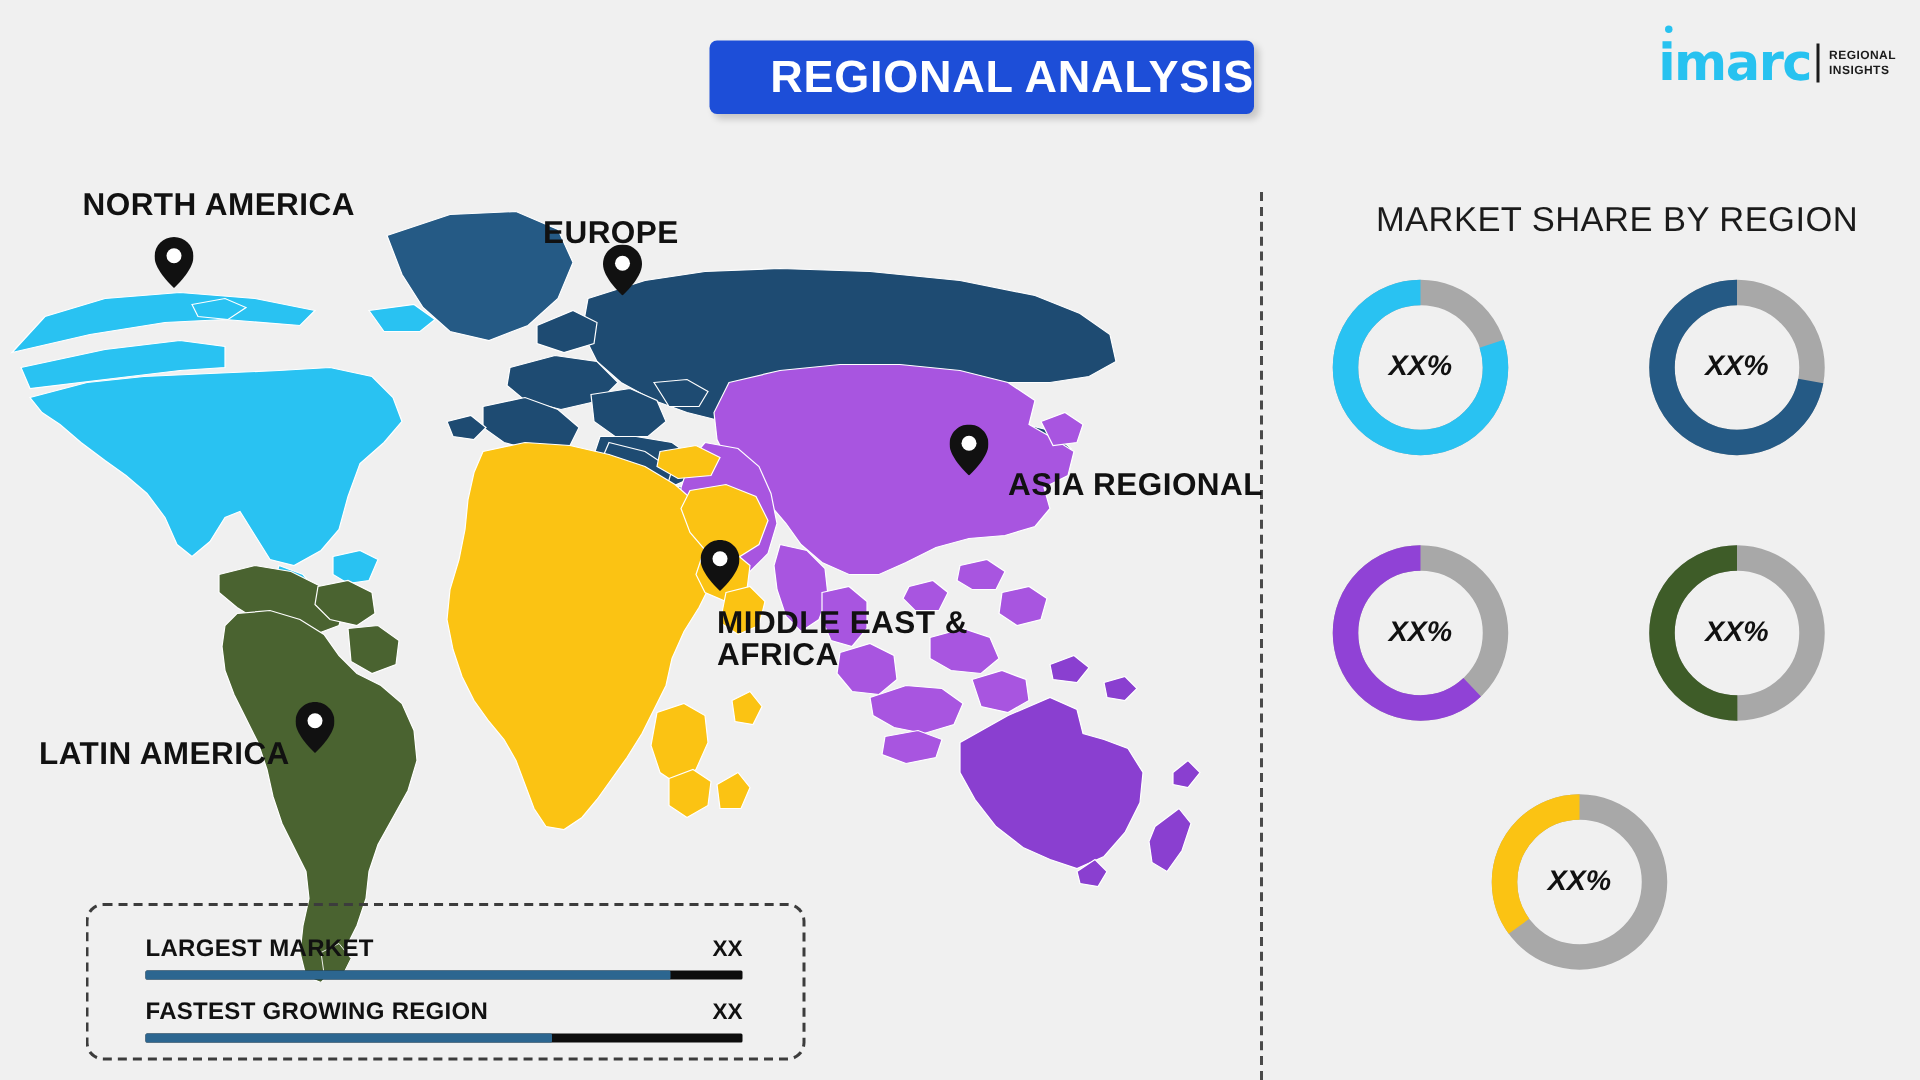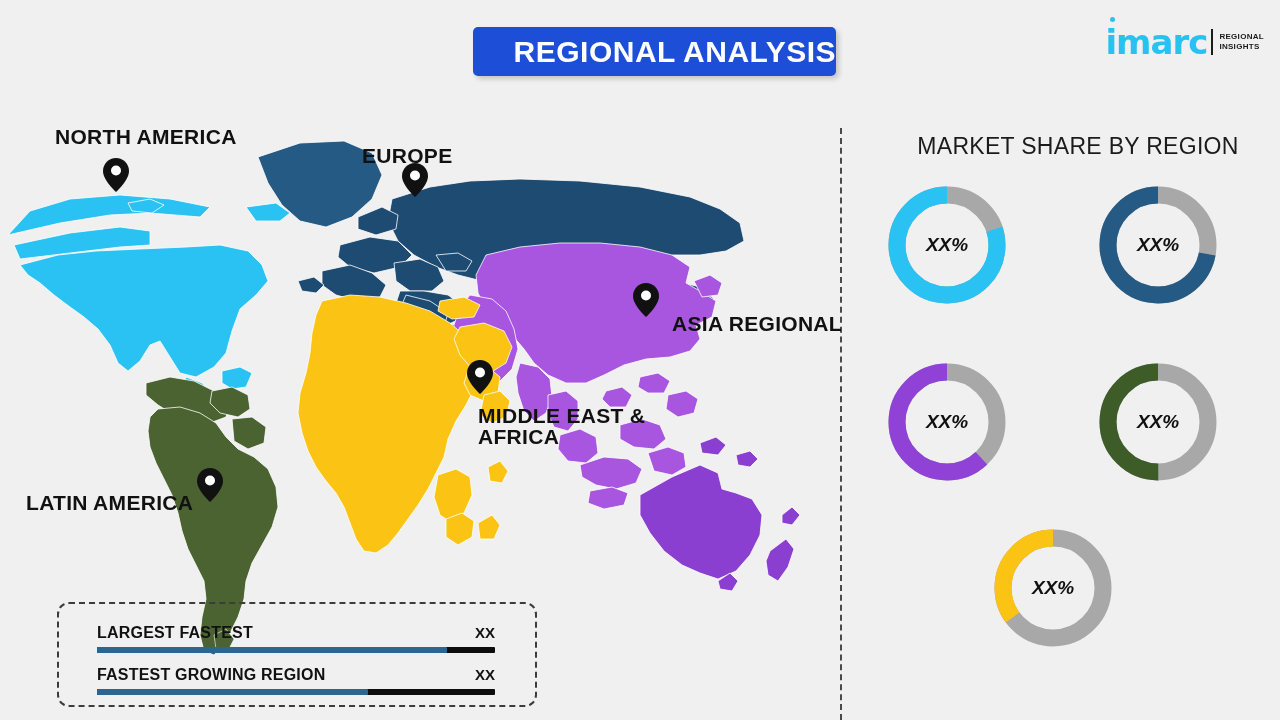--- a/index.html
+++ b/index.html
@@ -330,21 +330,21 @@
   <div class="pin" style="left:197px; top:468px;">
     <svg viewBox="0 0 26 34" xmlns="http://www.w3.org/2000/svg">
       <path d="M13 0C5.8 0 0 5.8 0 13c0 9.5 13 21 13 21s13-11.5 13-21C26 5.8 20.2 0 13 0z" fill="#111111"></path>
       <circle cx="13" cy="12.5" r="5" fill="#ffffff"></circle>
     </svg>
   </div>
 
   <div id="legend-box">
     <div class="legend-row r1">
       <div class="legend-head">
-        <span class="legend-name">LARGEST FASTEST</span>
+        <span class="legend-name">LARGEST MARKET</span>
         <span class="legend-value">XX</span>
       </div>
       <div class="legend-bar">
         <div class="legend-bar-fill" id="fill-0" style="width: 88%;"></div>
       </div>
     </div>
     <div class="legend-row r2">
       <div class="legend-head">
         <span class="legend-name">FASTEST GROWING REGION</span>
         <span class="legend-value">XX</span>

